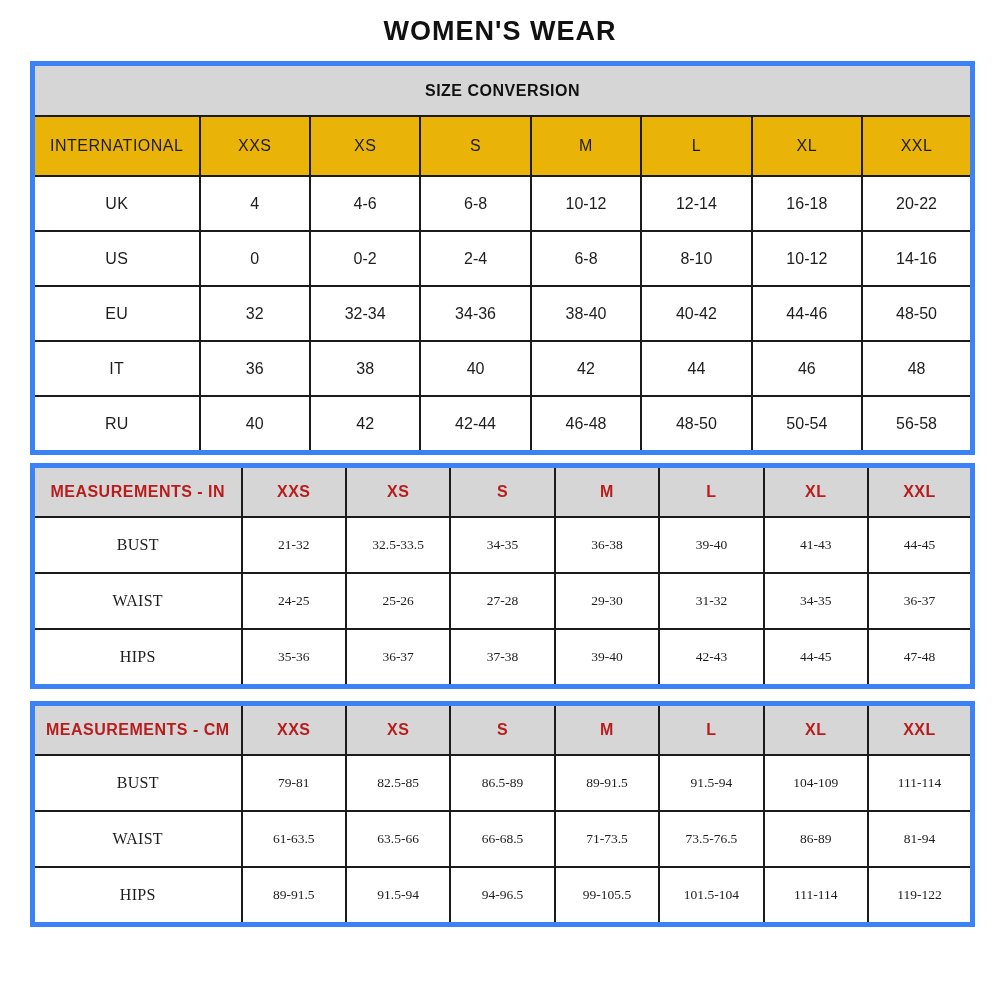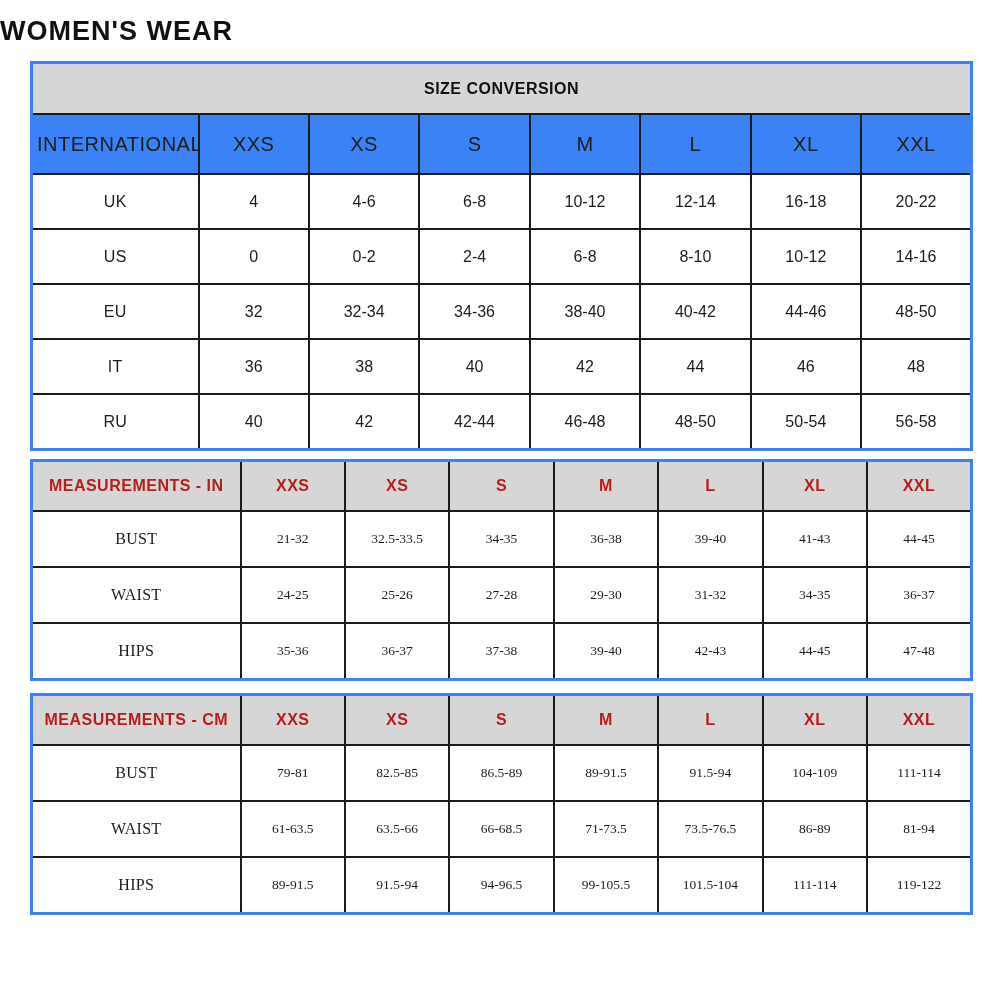--- a/index.html
+++ b/index.html
@@ -11,57 +11,57 @@
   }
   .page {
     width: 1000px;
     height: 1000px;
     box-sizing: border-box;
     padding-top: 10px;
     background: #ffffff;
     overflow: hidden;
   }
   .page-title {
-    text-align: left;
+    text-align: center;
     font-size: 27px;
     font-weight: 700;
     letter-spacing: 1px;
     margin: 6px 0 14px 0;
     color: #111111;
   }
   .tables-wrap {
     width: 940px;
     margin: 0 auto;
   }
   table.tbl {
     border-collapse: collapse;
     width: 940px;
     table-layout: fixed;
-    border: 3px solid #3b82f6;
+    border: 5px solid #3b82f6;
   }
   table.tbl td {
     border: 2px solid #1b1b1b;
     text-align: center;
     vertical-align: middle;
     padding: 0 4px;
     overflow: hidden;
   }
   
   td.title-cell {
     background: #d6d6d6;
     font-weight: 700;
     font-size: 16px;
     letter-spacing: 0.5px;
     height: 49px;
     color: #111111;
   }
   
   tr.hdr-plain td {
-    background: #3b82f6;
-    font-size: 20px;
+    background: #eab308;
+    font-size: 16px;
     font-weight: 400;
     height: 58px;
     letter-spacing: 0.5px;
   }
   
   tr.hdr-gray td {
     background: #d6d6d6;
     font-size: 16px;
     font-weight: 700;
     height: 48px;

